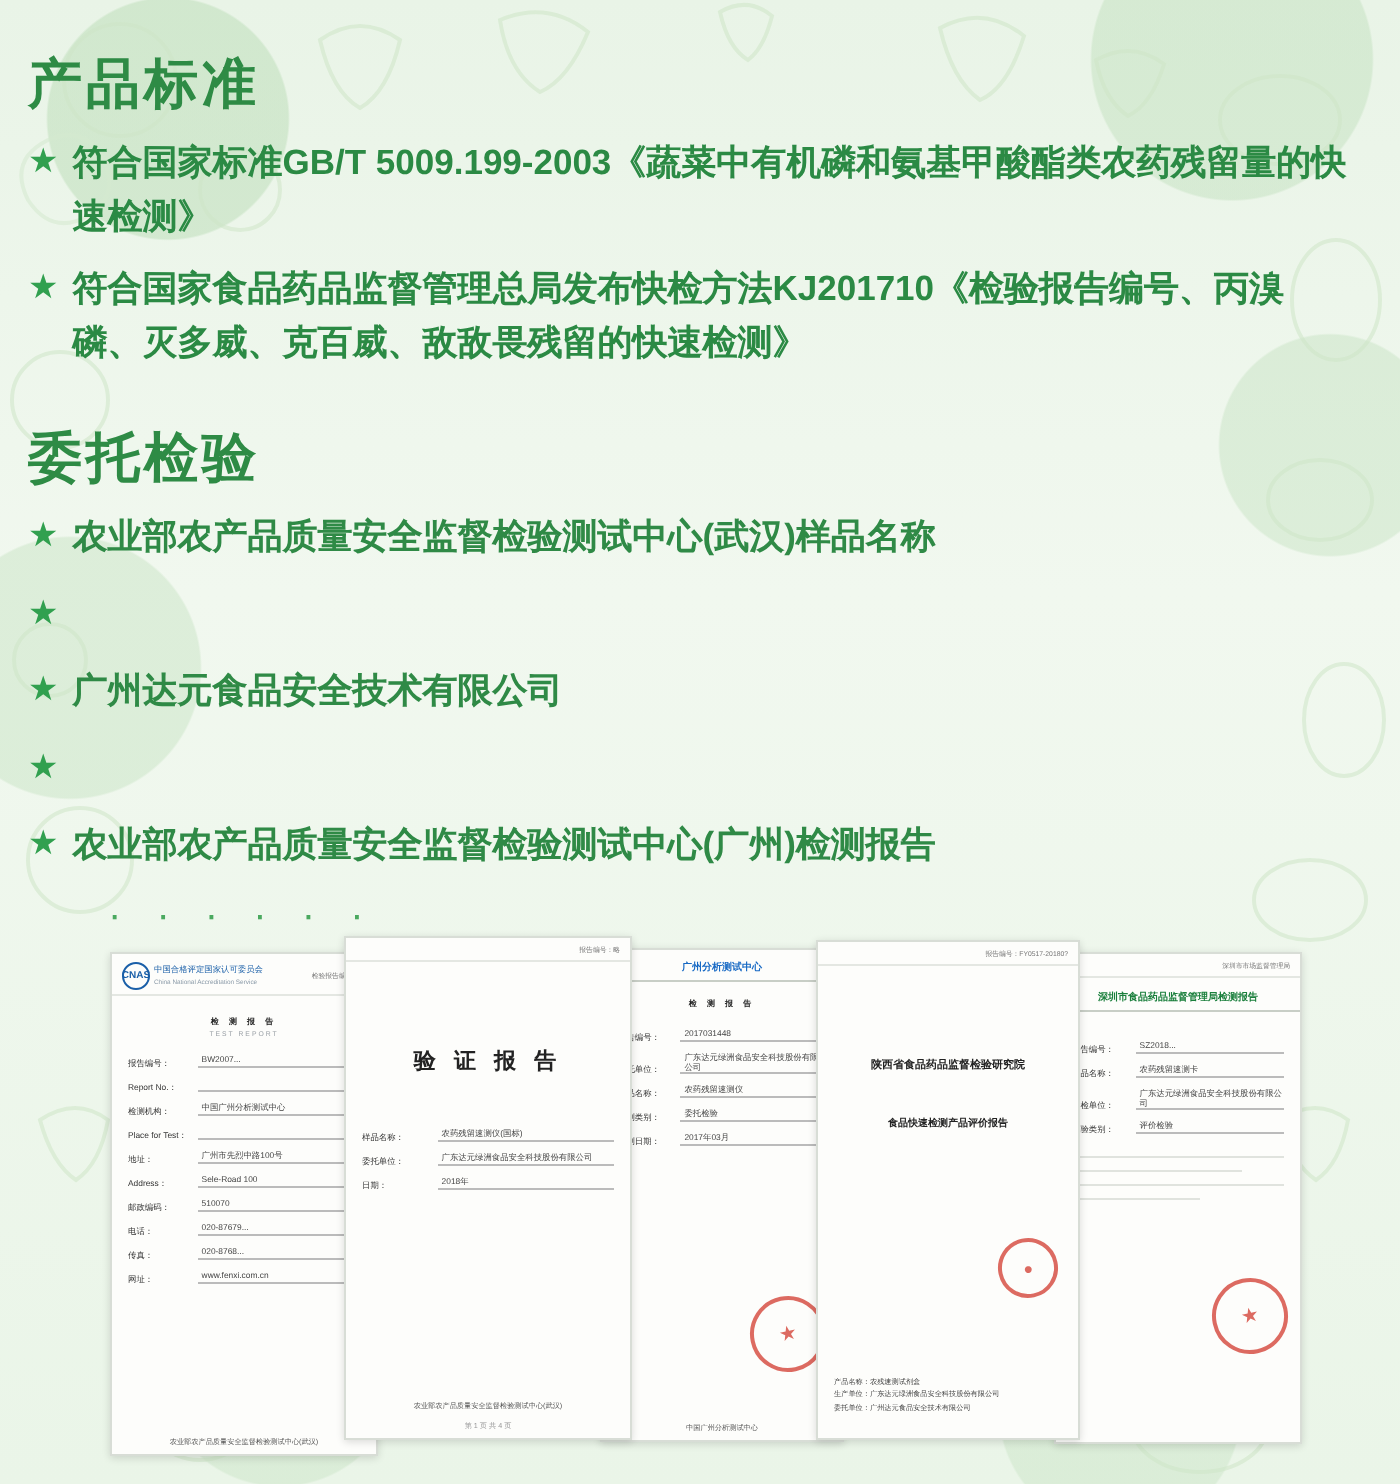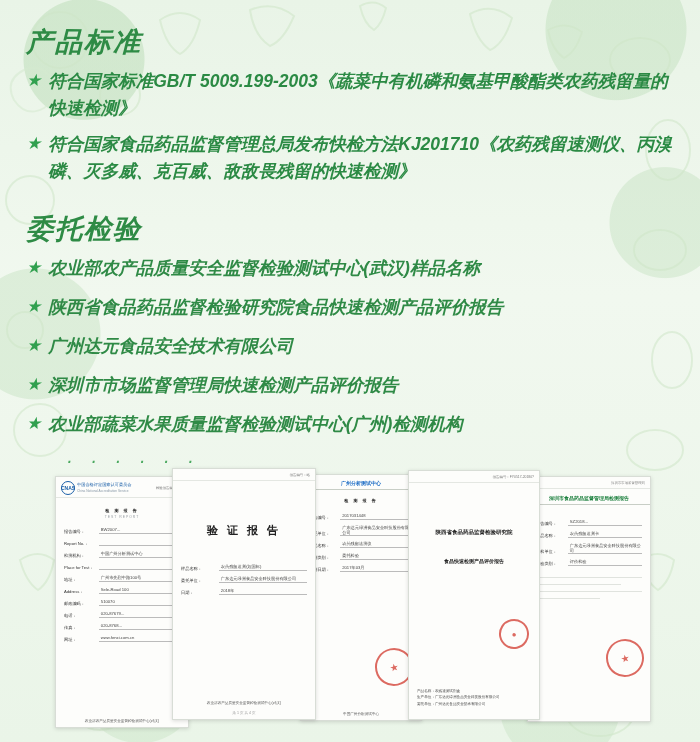--- a/index.html
+++ b/index.html
@@ -32,22 +32,21 @@
     position: absolute;
     inset: 0;
     pointer-events: none;
     opacity: 0.55;
   }
   .veg-pattern svg { width: 100%; height: 100%; }
 
   .content {
     position: relative;
     z-index: 2;
-    padding: 14px 26px 0 26px;
-    font-style: italic;
+    padding: 14px 26px 0 14px;
   }
 
   h2.section-title {
     margin: 0 0 6px 0;
     font-size: 27px;
     line-height: 40px;
     font-weight: bold;
     color: #2e8b45;
     letter-spacing: 2px;
   }
@@ -291,47 +290,45 @@
 
     <section class="section-one">
       <h2 class="section-title">产品标准</h2>
       <ul class="items">
         <li>
           <span class="star">★</span>
           <span class="item-text">符合国家标准GB/T 5009.199-2003《蔬菜中有机磷和氨基甲酸酯类农药残留量的快速检测》</span>
         </li>
         <li>
           <span class="star">★</span>
-          <span class="item-text">符合国家食品药品监督管理总局发布快检方法KJ201710《农药残留速测仪、丙溴磷、灭多威、克百威、敌敌畏残留的快速检测》</span>
+          <span class="item-text">符合国家食品药品监督管理总局发布快检方法KJ201710《检验报告编号、丙溴磷、灭多威、克百威、敌敌畏残留的快速检测》</span>
         </li>
       </ul>
     </section>
 
     <section class="section-two">
       <h2 class="section-title">委托检验</h2>
       <ul class="items">
         <li>
           <span class="star">★</span>
           <span class="item-text">农业部农产品质量安全监督检验测试中心(武汉)样品名称</span>
         </li>
         <li>
           <span class="star">★</span>
-          <span class="item-text">陕西省食品药品监督检验研究院食品快速检测产品评价报告</span>
         </li>
         <li>
           <span class="star">★</span>
           <span class="item-text">广州达元食品安全技术有限公司</span>
         </li>
         <li>
           <span class="star">★</span>
-          <span class="item-text">深圳市市场监督管理局快速检测产品评价报告</span>
-        </li>
-        <li>
-          <span class="star">★</span>
-          <span class="item-text">农业部蔬菜水果质量监督检验测试中心(广州)检测机构</span>
+        </li>
+        <li>
+          <span class="star">★</span>
+          <span class="item-text">农业部农产品质量安全监督检验测试中心(广州)检测报告</span>
         </li>
       </ul>
       <div class="dots">· · · · · ·</div>
     </section>
 
   </div>
 
   <div class="certs">
 
     <div class="cert" id="cert1">

